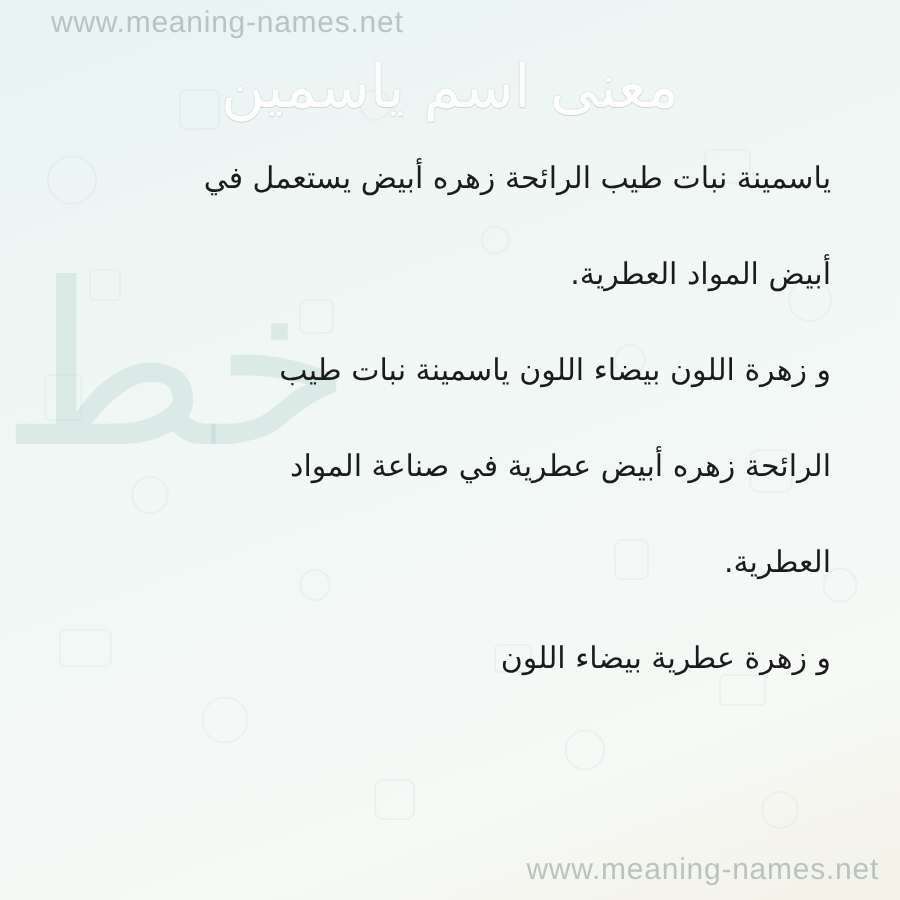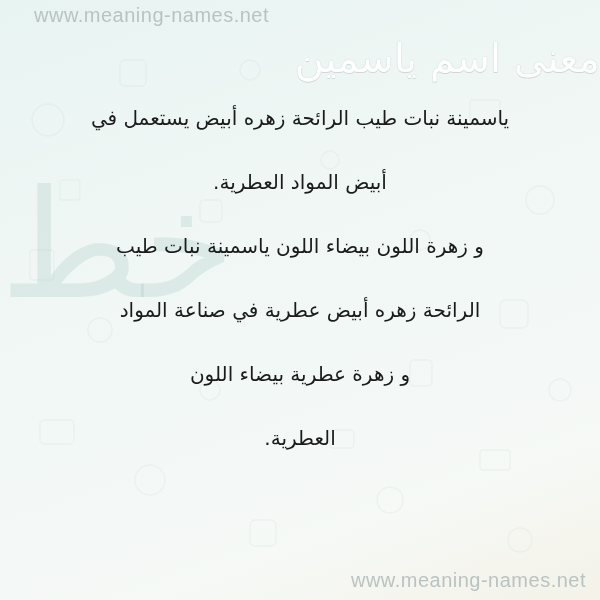--- a/index.html
+++ b/index.html
@@ -72,38 +72,38 @@
     text-align: right;
     padding-right: 14px;
   }
 
   
   .title {
     position: absolute;
     top: 8px;
     left: 0;
     right: 0;
-    text-align: right;
+    text-align: center;
     font-size: 40px;
     font-weight: normal;
     color: #ffffff;
     text-shadow: 0 1px 0 #cfd8d6, 0 0 1px #b5c2c0;
     direction: rtl;
     white-space: nowrap;
   }
 
   
   .content {
     position: absolute;
     top: 86px;
     left: 0;
     right: 0;
     padding: 0 46px;
     direction: rtl;
-    text-align: center;
+    text-align: right;
     color: #1b1b1b;
     font-size: 20px;
   }
   .line {
     height: 64px;
     line-height: 64px;
     white-space: nowrap;
     overflow: hidden;
   }
 </style>
@@ -145,19 +145,19 @@
 
   <div class="url-strip url-top">www.meaning-names.net</div>
 
   <h1 class="title">معنى اسم ياسمين</h1>
 
   <div class="content">
     <div class="line">ياسمينة  نبات طيب الرائحة زهره أبيض يستعمل في</div>
     <div class="line">أبيض المواد العطرية.</div>
     <div class="line">و زهرة اللون بيضاء اللون  ياسمينة  نبات طيب</div>
     <div class="line">الرائحة زهره أبيض عطرية في صناعة المواد</div>
+    <div class="line">العطرية.</div>
     <div class="line">و زهرة عطرية بيضاء اللون</div>
-    <div class="line">العطرية.</div>
   </div>
 
   <div class="url-strip url-bottom">www.meaning-names.net</div>
 
 </div>
 
 </body></html>

